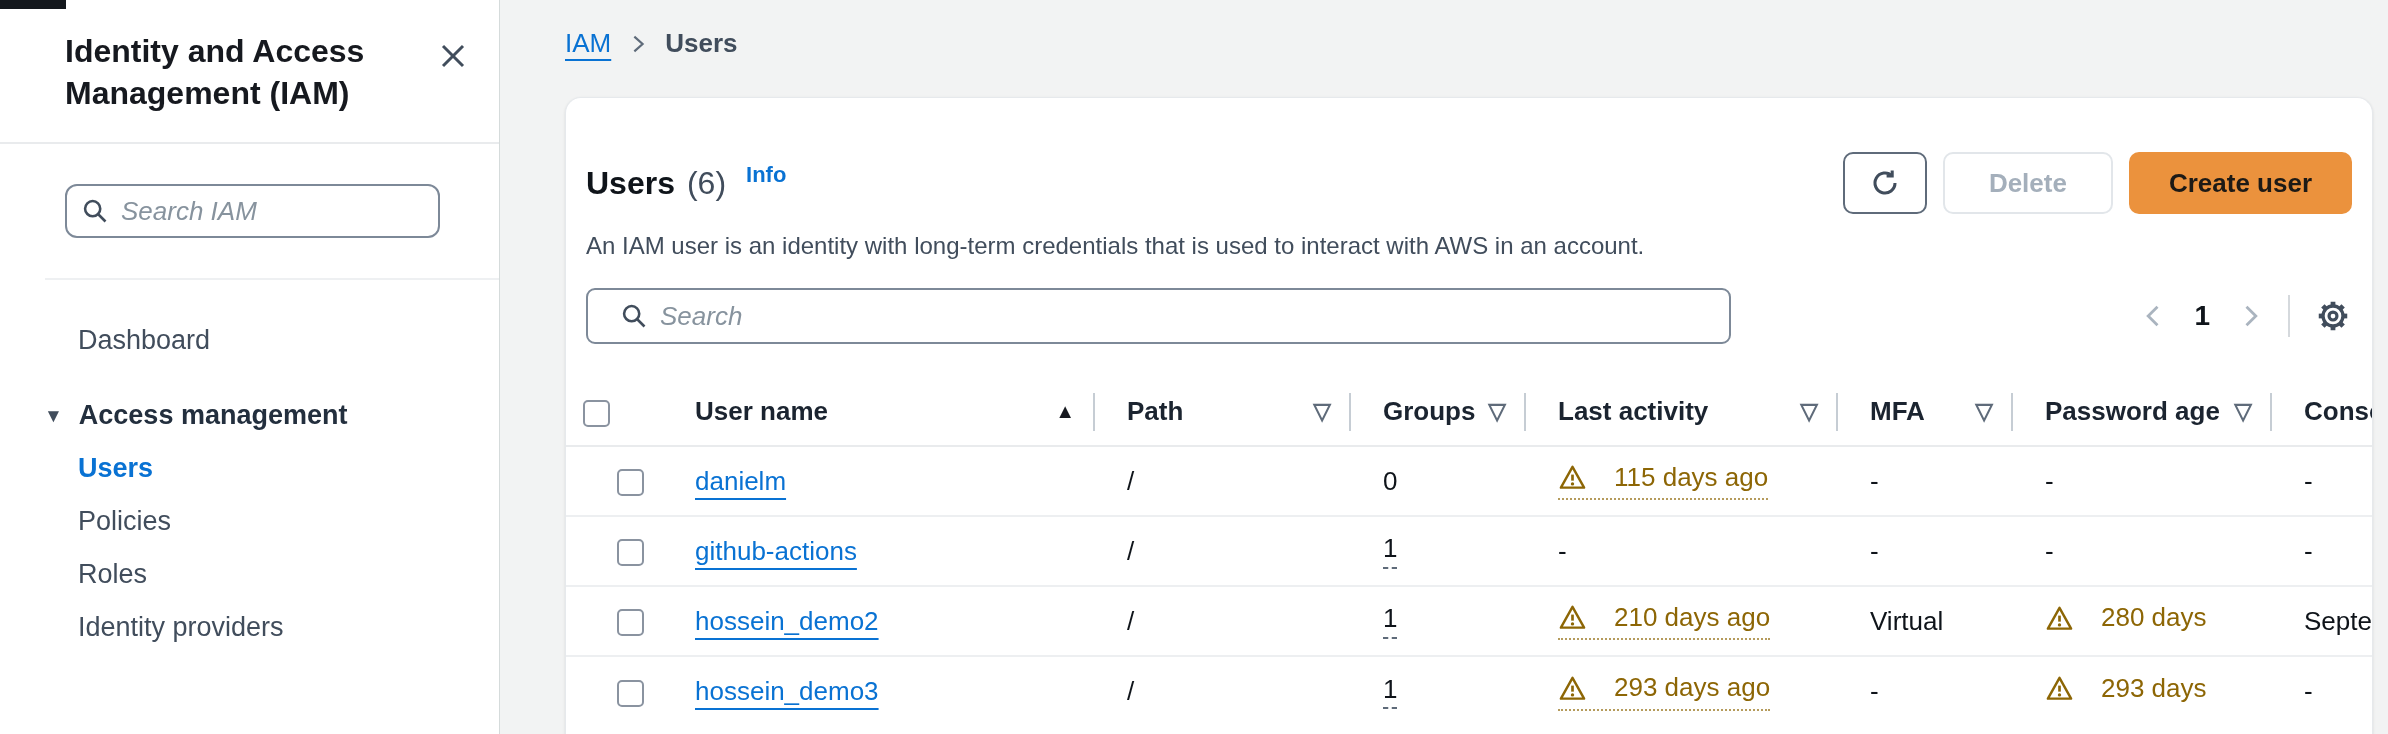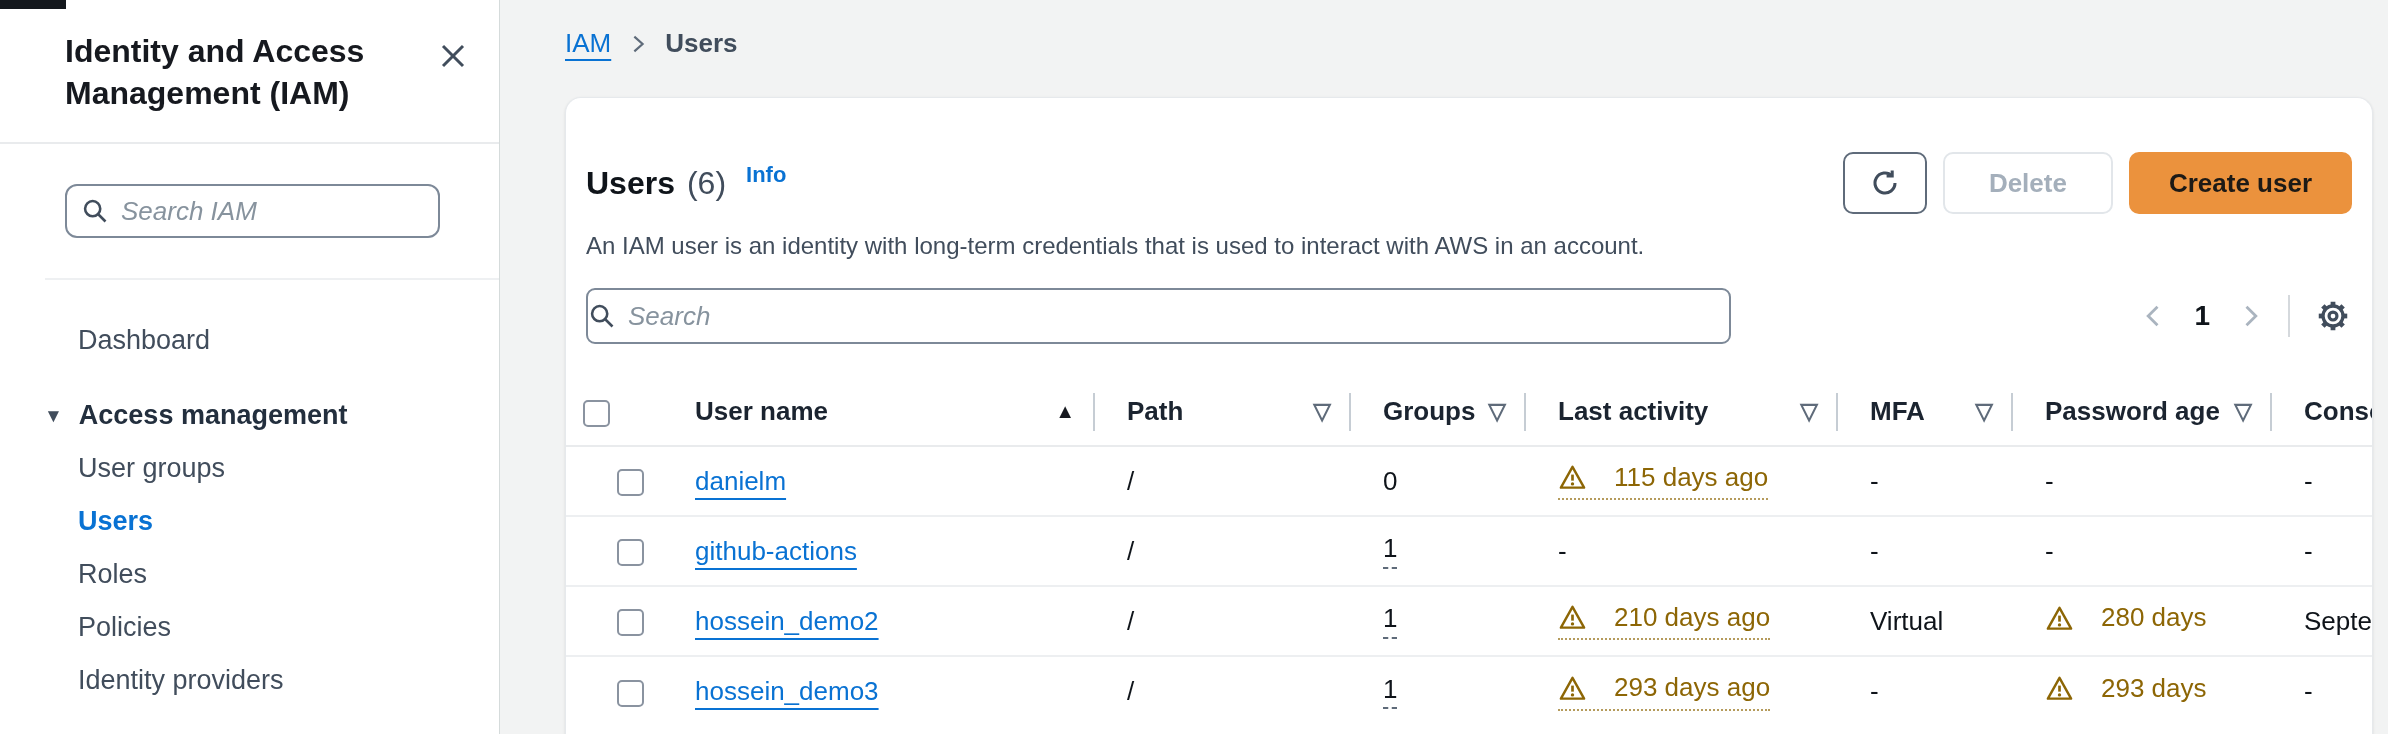--- a/index.html
+++ b/index.html
@@ -40,21 +40,21 @@
   .card-count{font-size:32px;font-weight:400;color:#414d5c;margin-left:12px;}
   .info-link{font-size:22px;font-weight:700;color:var(--link,#0972d3);margin-left:20px;position:relative;top:-8px;text-decoration:none;cursor:pointer;}
   .actions{display:flex;align-items:center;gap:16px;}
   .btn{height:62px;border-radius:10px;font-family:"Liberation Sans",sans-serif;font-size:26px;font-weight:700;display:flex;align-items:center;justify-content:center;cursor:pointer;background:#fff;}
   .btn-refresh{width:84px;border:2px solid #5f6b7a;}
   .btn-delete{padding:8px 44px;border:2px solid #e2e6ea;color:#a4afbb;cursor:default;}
   .btn-create{padding:0 40px;border:none;background:var(--orange,#eb923d);color:#1d1a16;}
   .card-desc{margin-top:16px;font-size:24px;color:#414d5c;height:30px;}
   
   .toolbar{margin-top:26px;height:56px;display:flex;align-items:center;justify-content:space-between;}
-  .tbl-search{width:1145px;height:56px;border:2px solid #7d8998;border-radius:9px;display:flex;align-items:center;padding:0 0;gap:12px;background:#fff;}
+  .tbl-search{width:1145px;height:56px;border:2px solid #7d8998;border-radius:9px;display:flex;align-items:center;padding:0 32px;gap:12px;background:#fff;}
   .tbl-search input{flex:1;border:none;outline:none;font-size:26px;font-family:"Liberation Sans",sans-serif;background:transparent;min-width:0;}
   .tbl-search input::placeholder{font-style:italic;color:#87939e;}
   .pagination{display:flex;align-items:center;gap:24px;}
   .pg-btn{background:none;border:none;cursor:pointer;display:flex;align-items:center;padding:0;}
   .pg-num{font-size:28px;font-weight:700;color:#0f141a;padding:0 2px;}
   .pg-div{width:2px;height:42px;background:#d5d9dd;}
   
   .tbl-wrap{margin-top:34px;margin-left:-20px;margin-right:-20px;overflow:hidden;}
   table{border-collapse:collapse;table-layout:fixed;width:2124px;}
   col.c0{width:95px;}col.c1{width:432px;}col.c2{width:256px;}col.c3{width:175px;}col.c4{width:312px;}col.c5{width:175px;}col.c6{width:259px;}col.c7{width:420px;}
@@ -95,24 +95,23 @@
     </svg>
     <input placeholder="Search IAM" style="">
   </div>
   <div class="sb-div2"></div>
   <nav class="sb-nav">
     <a class="nav-item first">Dashboard</a>
     <div class="nav-section">
       <span class="caret">▼</span>
       <span>Access management</span>
     </div>
-    <a class="nav-item">User groups</a>
     <a class="nav-item active">Users</a>
+    <a class="nav-item">Policies</a>
     <a class="nav-item">Roles</a>
-    <a class="nav-item">Policies</a>
     <a class="nav-item">Identity providers</a>
   </nav>
 </aside>
 
 <main class="main">
   <nav class="breadcrumb">
     <a>IAM</a>
     <svg width="22" height="22" viewBox="0 0 24 24">
       <polyline points="8,4 17,12 8,20" fill="none" stroke="#5f6b7a" stroke-width="2.4"></polyline>
     </svg>

